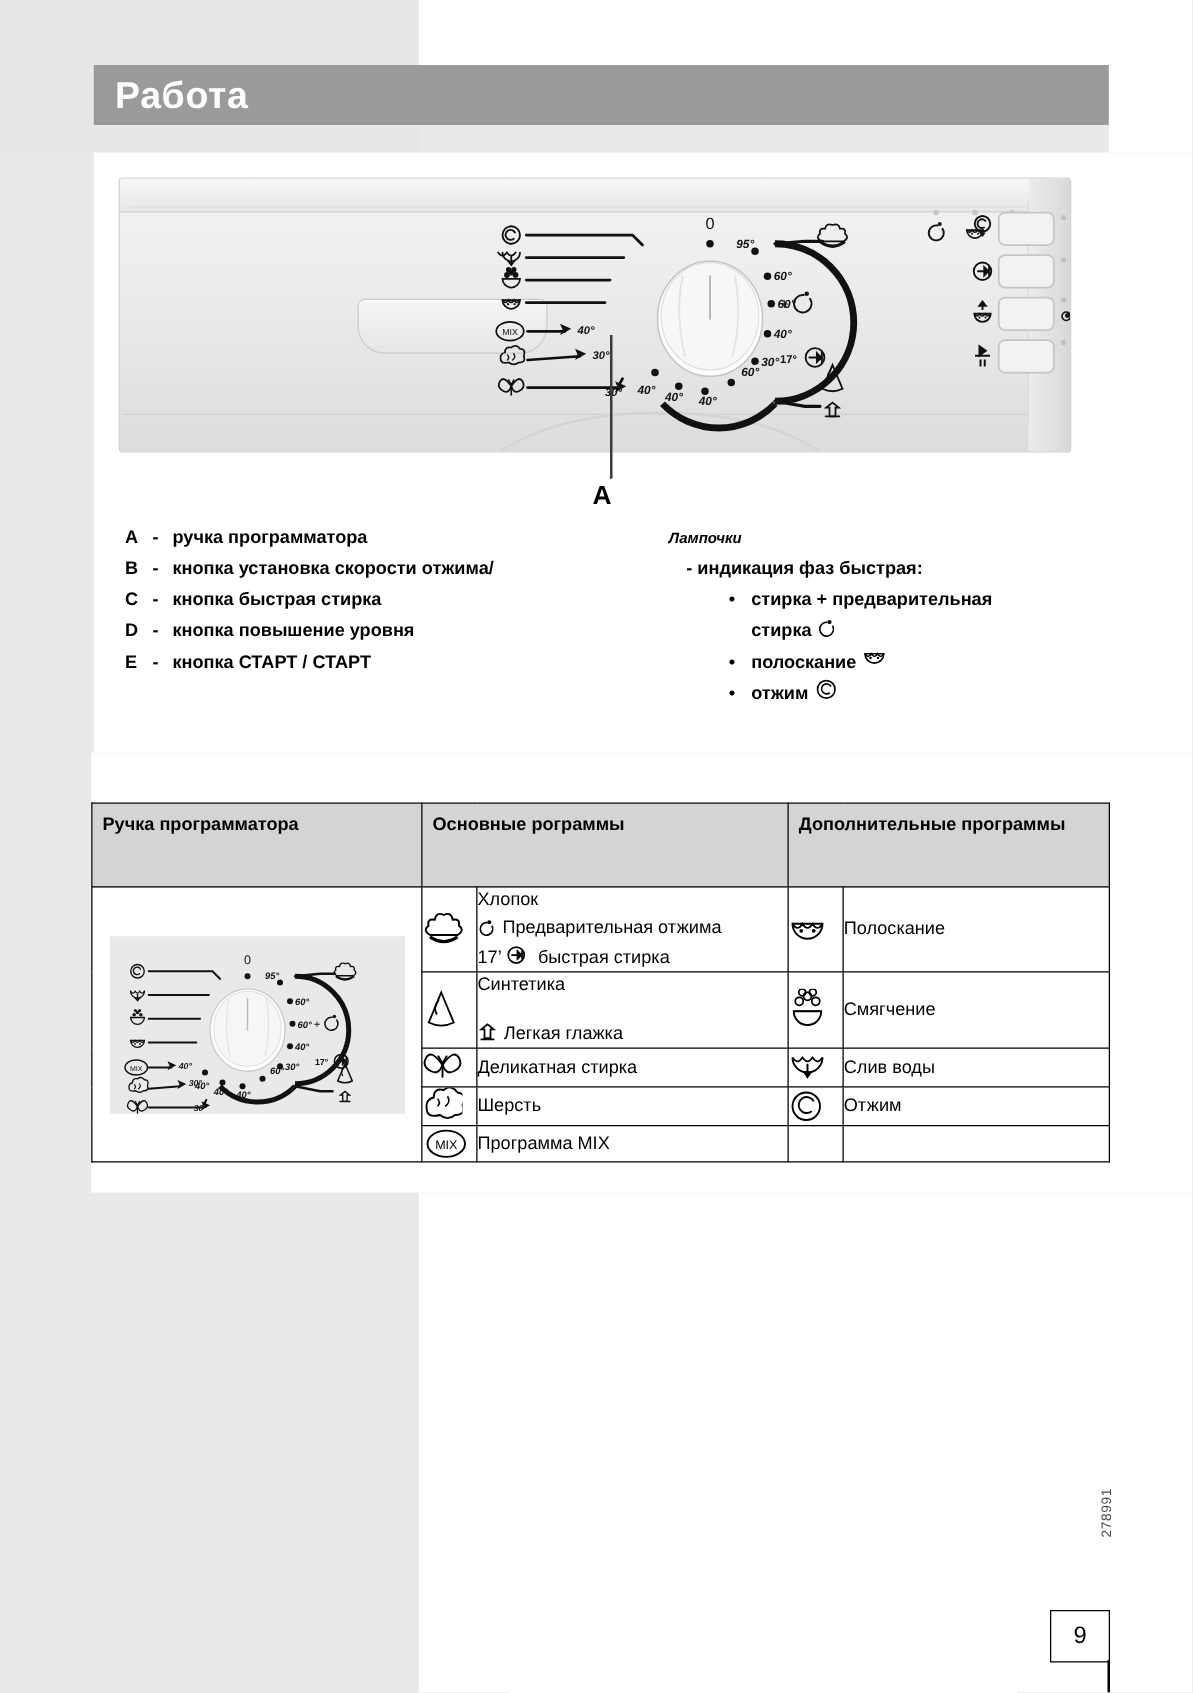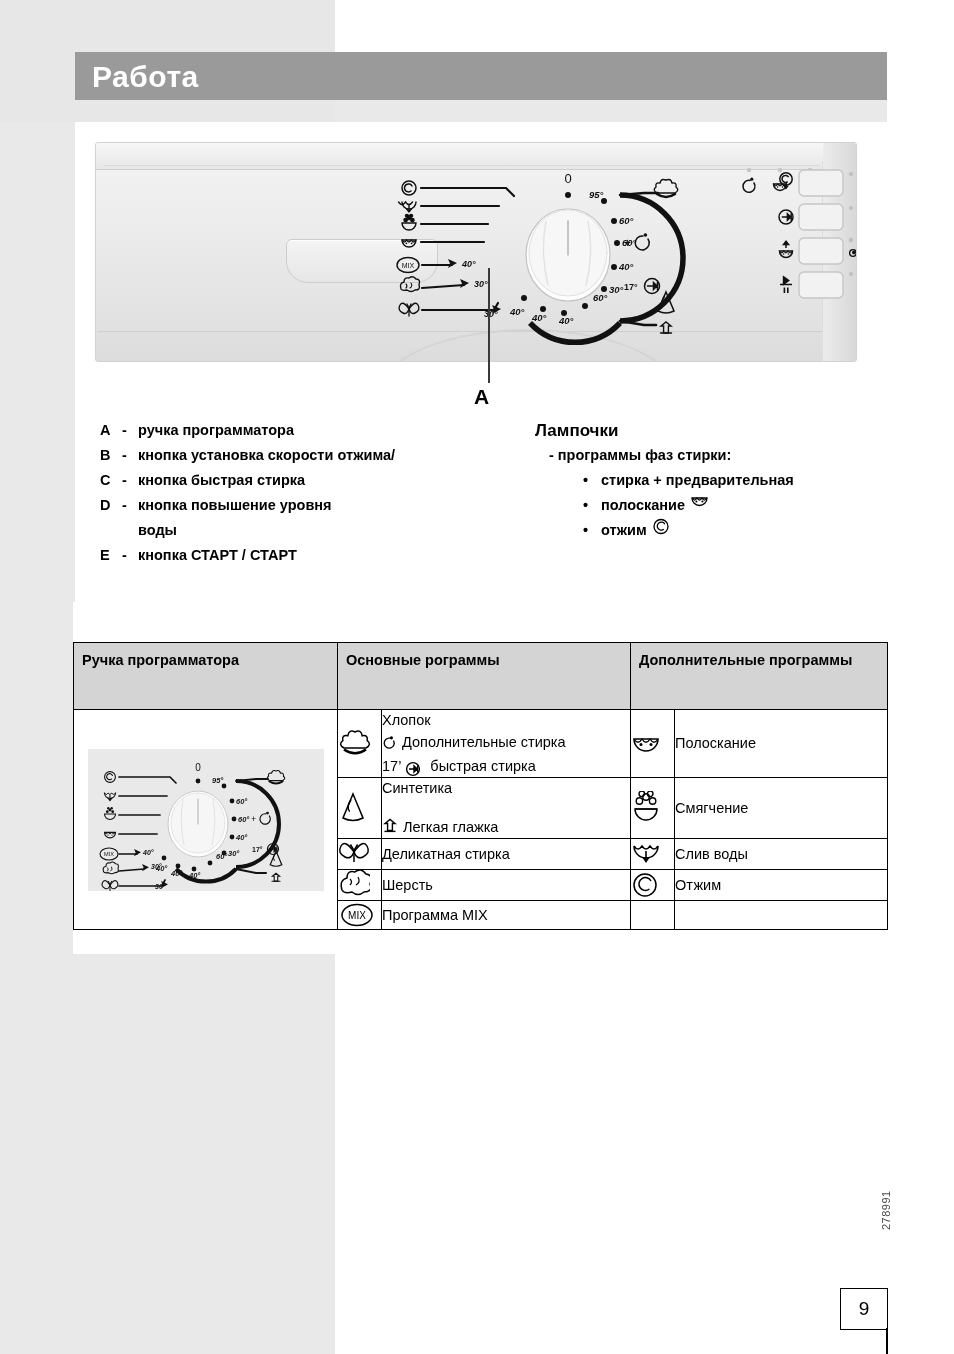--- a/index.html
+++ b/index.html
@@ -71,21 +71,21 @@
 
   
   #legend{position:absolute;left:95px;top:418px;width:790px;height:180px;}
   .leg-left{position:absolute;left:5px;top:0;width:400px;}
   .leg-right{position:absolute;left:440px;top:0;width:360px;}
   .leg-row{display:flex;font-size:14.5px;font-weight:bold;line-height:25px;}
   .leg-letter{width:22px;flex:0 0 22px;}
   .leg-dash{width:16px;flex:0 0 16px;}
   .leg-text{flex:1;}
   .leg-cont{margin-left:38px;font-size:14.5px;font-weight:bold;line-height:25px;}
-  .leg-h{font-size:17px;font-weight:bold;line-height:25px;}
+  .leg-h{font-size:12px;font-weight:bold;line-height:25px;font-style:italic;}
   .leg-sub{margin-left:14px;font-size:14.5px;font-weight:bold;line-height:25px;}
   .leg-bullet{margin-left:48px;font-size:14.5px;font-weight:bold;line-height:25px;
      display:flex;}
   .leg-bullet .bt{width:18px;flex:0 0 18px;}
   .leg-cont2{margin-left:66px;font-size:14.5px;font-weight:bold;line-height:25px;}
   .ic{display:inline-block;vertical-align:-3px;}
 
   
   #ptable{
     position:absolute;left:73px;top:642px;width:814px;
@@ -397,35 +397,43 @@
       <div class="leg-row">
         <span class="leg-letter">C</span>
         <span class="leg-dash">-</span>
         <span class="leg-text">кнопка быстрая стирка</span>
       </div>
       <div class="leg-row">
         <span class="leg-letter">D</span>
         <span class="leg-dash">-</span>
         <span class="leg-text">кнопка повышение уровня</span>
       </div>
-      <div class="leg-cont">воды</div>
       <div class="leg-row">
         <span class="leg-letter">E</span>
         <span class="leg-dash">-</span>
         <span class="leg-text">кнопка СТАРТ / СТАРТ</span>
       </div>
     </div>
 
     <div class="leg-right">
       <div class="leg-h">Лампочки</div>
-      <div class="leg-sub">- программы фаз стирки:</div>
+      <div class="leg-sub">- индикация фаз быстрая:</div>
 
       <div class="leg-bullet">
         <span class="bt">•</span>
         <span>стирка + предварительная</span>
+      </div>
+      <div class="leg-cont2">
+        <span>стирка</span>
+        <span class="ic">
+          <svg width="17" height="17" viewBox="0 0 17 17">
+            <path d="M 13,5.5 a 5.5,5.5 0 1 1 -4,-2.6" fill="none" stroke="#000" stroke-width="1.3"></path>
+            <circle cx="10.6" cy="2.6" r="1.7" fill="#000"></circle>
+          </svg>
+        </span>
       </div>
 
       <div class="leg-bullet">
         <span class="bt">•</span>
         <span>полоскание</span>
         <span class="ic" style="margin-left:5px">
           <svg width="19" height="16" viewBox="0 0 19 16">
             <path d="M 2,5 a 7.5,7.5 0 0 0 15,0 z" fill="none" stroke="#000" stroke-width="1.3"></path>
             <path d="M 2,5 q 2.5,4.2 5,0 q 2.5,4.2 5,0 q 2.5,4.2 5,0" fill="none" stroke="#000" stroke-width="1.2"></path>
             <circle cx="6.4" cy="8.4" r="1" fill="#000"></circle>
@@ -609,23 +617,23 @@
         </td>
         <td class="c-txt">
           <div>Хлопок</div>
           <div style="display:flex;align-items:center;gap:5px;margin-top:1px;">
             <span class="ic">
               <svg width="15" height="16" viewBox="0 0 15 16">
                 <path d="M 11.5,5.6 a 5,5 0 1 1 -3.6,-2.4" fill="none" stroke="#000" stroke-width="1.3"></path>
                 <circle cx="9.4" cy="2.8" r="1.6" fill="#000"></circle>
               </svg>
             </span>
-            <span>Дополнительные стирка</span>
+            <span>Предварительная отжима</span>
           </div>
-          <div style="display:flex;align-items:flex-end;gap:4px;margin-top:3px;">
+          <div style="display:flex;align-items:flex-start;gap:4px;margin-top:3px;">
             <span>17’</span>
             <span class="ic">
               <svg width="18" height="16" viewBox="0 0 18 16">
                 <circle cx="8" cy="8" r="6.4" fill="none" stroke="#000" stroke-width="1.4"></circle>
                 <path d="M 4,8 h 5 M 9,4.9 l 3.1,3.1 l -3.1,3.1 z M 12.6,4.4 v 7.2" fill="#000" stroke="#000" stroke-width="1.4"></path>
               </svg>
             </span>
             <span style="margin-left:3px">быстрая стирка</span>
           </div>
         </td>

